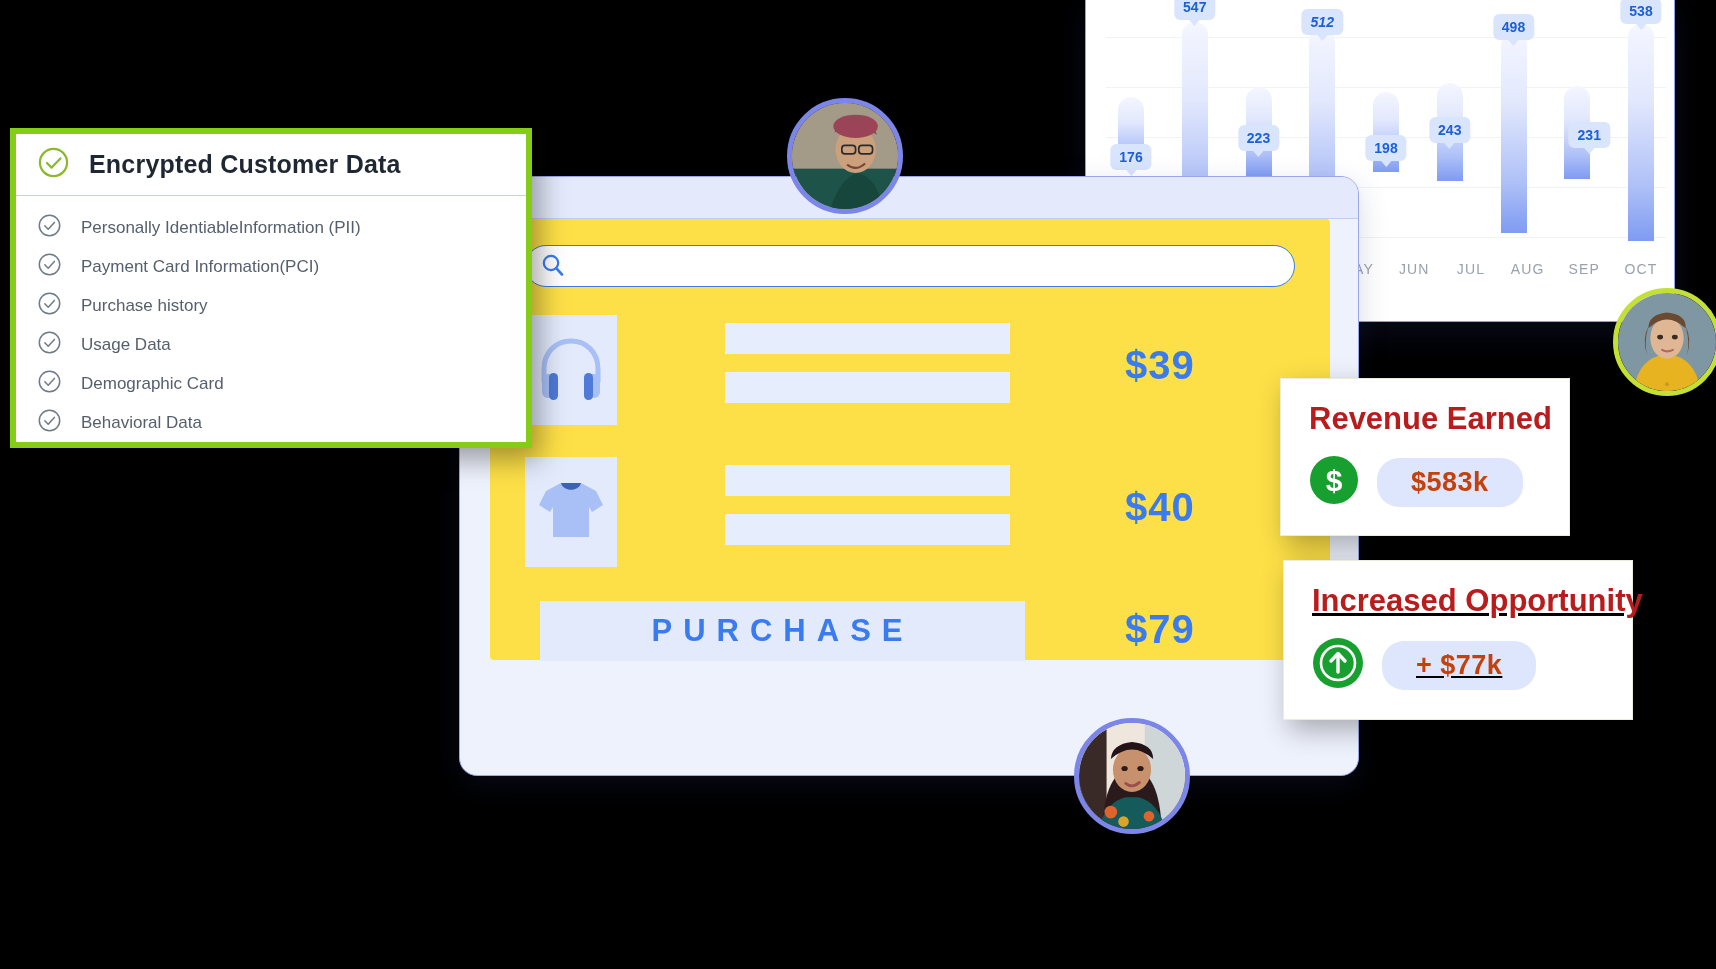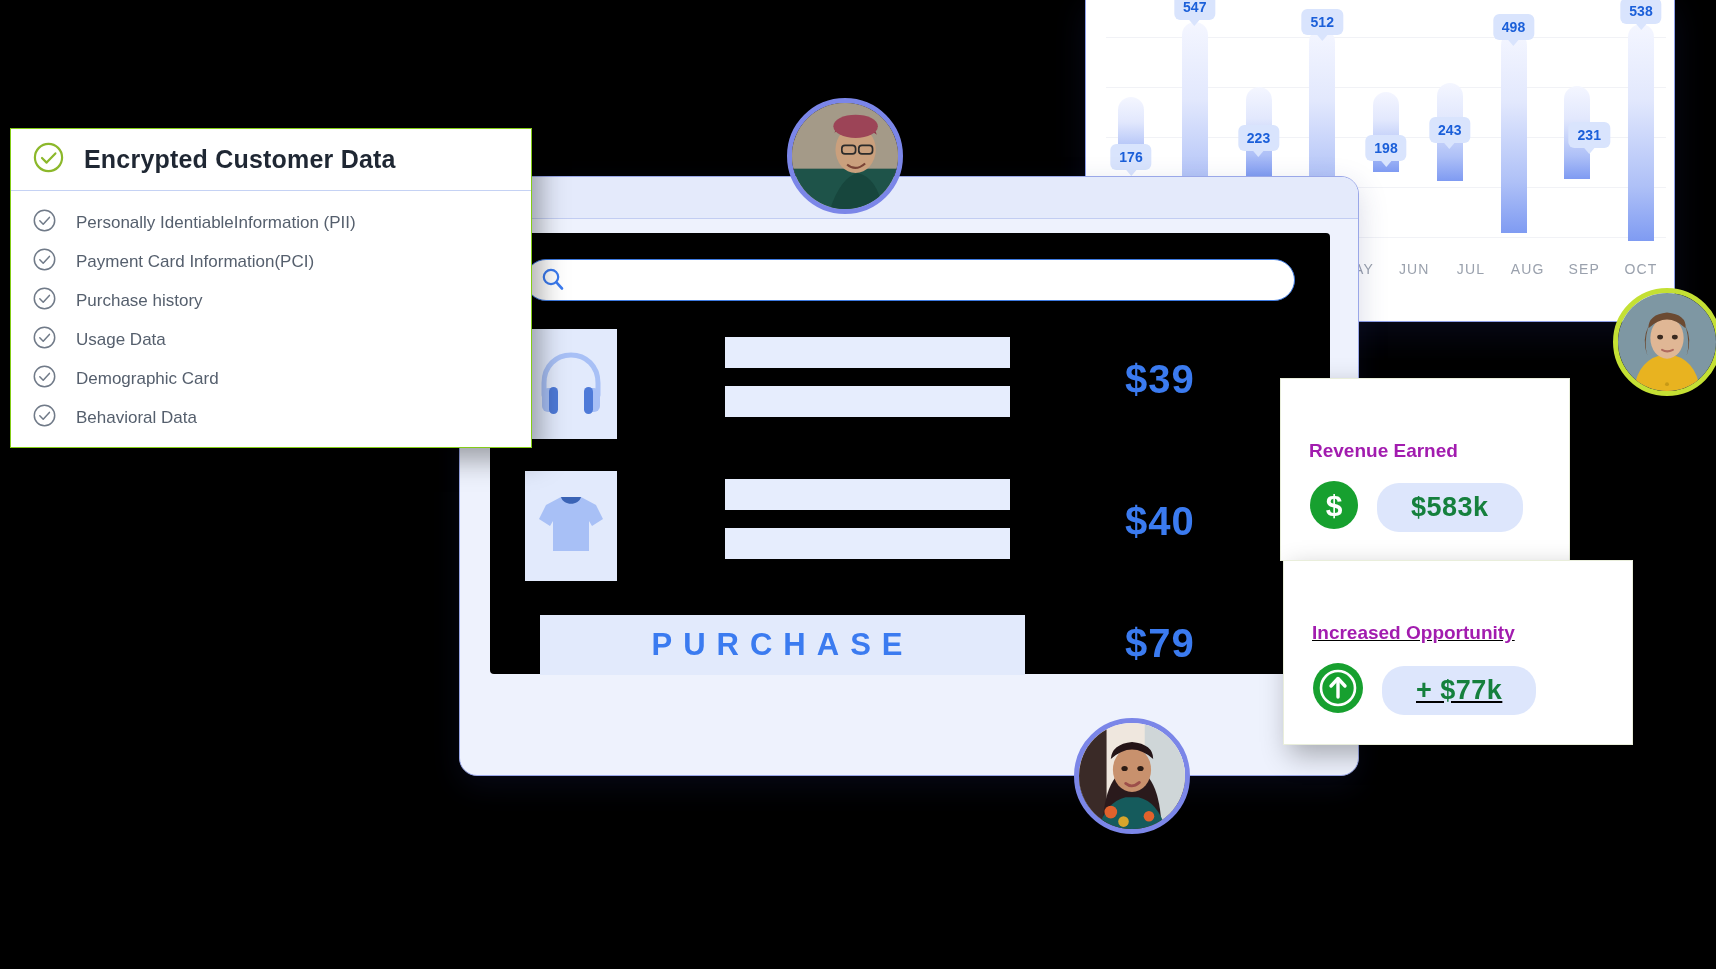--- a/index.html
+++ b/index.html
@@ -34,24 +34,24 @@
     position: absolute;
     left: 0; top: 0;
     width: 100%;
     height: 42px;
     background: #e4eafb;
     border-bottom: 1px solid #c2cdf2;
   }
   #store-inner {
     position: absolute;
     left: 30px;
-    top: 56px;
+    top: 42px;
     width: 840px;
     height: 441px;
-    background: #000000;
+    background: #fde047;
     border-radius: 4px;
   }
   #search-bar {
     position: absolute;
     left: 35px;
     top: 26px;
     width: 770px;
     height: 42px;
     border: 1.5px solid #3e7ae0;
     border-radius: 21px;
@@ -130,21 +130,21 @@
   }
 
   
   #enc-card {
     position: absolute;
     left: 10px;
     top: 128px;
     width: 522px;
     height: 320px;
     background: #ffffff;
-    border: 1px solid #84cc16;
+    border: 6px solid #84cc16;
     box-shadow: 8px 12px 26px rgba(0,0,0,0.35);
   }
   #enc-header {
     height: 62px;
     border-bottom: 1px solid #c5d2f4;
     display: flex;
     align-items: center;
     padding-left: 22px;
     gap: 20px;
   }
@@ -260,36 +260,35 @@
   
   .stat-card {
     position: absolute;
     background: #ffffff;
     border: 1px solid #e9eedb;
     box-shadow: 6px 10px 26px rgba(0,0,0,0.30);
     padding: 22px 28px 26px 28px;
   }
   .stat-title {
     font-family: "Liberation Sans", sans-serif;
-    font-size: 19px;
+    font-size: 31px;
     font-weight: 700;
-    color: #a21caf;
+    color: #b91c1c;
     margin-bottom: 18px;
     white-space: nowrap;
-    margin-top: 39px;
   }
   .stat-row { display: flex; align-items: center; gap: 18px; }
   .stat-pill {
     background: #dde6fc;
     border-radius: 22px;
     padding: 9px 34px;
     font-family: "Liberation Sans", sans-serif;
     font-size: 27px;
     font-weight: 700;
-    color: #15803d;
+    color: #c2410c;
     letter-spacing: 0.5px;
   }
   #card-revenue { left: 1280px; top: 378px; width: 290px; }
   #card-opportunity { left: 1283px; top: 560px; width: 350px; text-decoration: underline; }
 
   
   .avatar {
     position: absolute;
     border-radius: 50%;
     overflow: hidden;
@@ -318,21 +317,21 @@
           </div>
           <div class="bar-col">
             <div class="bar-badge" style="bottom: 237px;">547</div>
             <div class="bar" style="height: 221px;"></div>
           </div>
           <div class="bar-col">
             <div class="bar-badge" style="bottom: 106px;">223</div>
             <div class="bar" style="height: 90px;"></div>
           </div>
           <div class="bar-col">
-            <div class="bar-badge" style="bottom: 222px;">512</div>
+            <div class="bar-badge" style="bottom: 222px; font-style: italic;">512</div>
             <div class="bar" style="height: 206px;"></div>
           </div>
           <div class="bar-col">
             <div class="bar-badge" style="bottom: 96px;">198</div>
             <div class="bar" style="height: 80px;"></div>
           </div>
           <div class="bar-col">
             <div class="bar-badge" style="bottom: 114px;">243</div>
             <div class="bar" style="height: 98px;"></div>
           </div>

